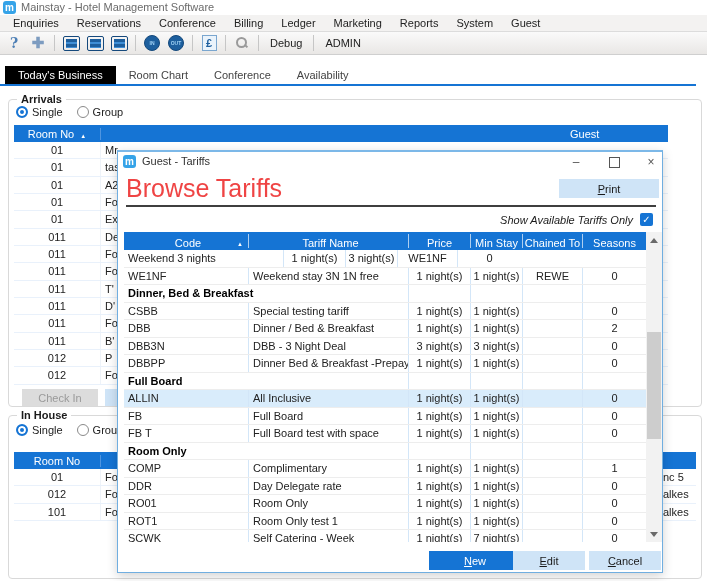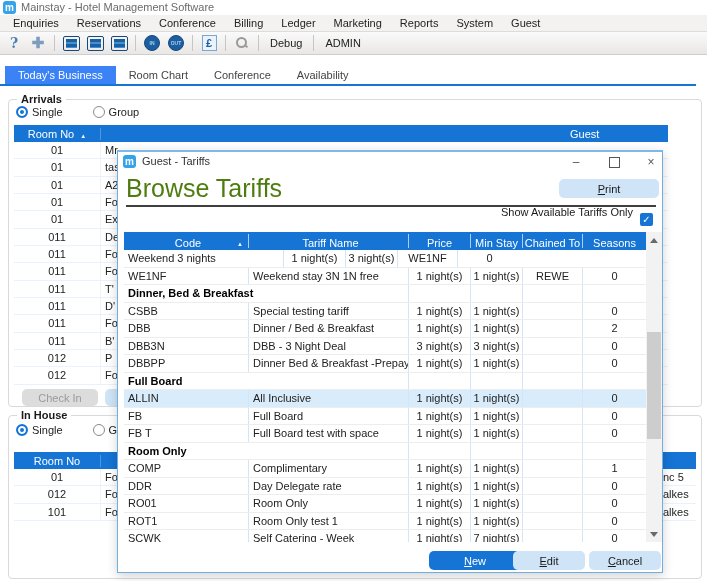--- a/index.html
+++ b/index.html
@@ -28,64 +28,64 @@
   .pound{width:15px;height:16px;border:1px solid #7aa6cf;background:#eaf3fb;color:#1d5f9e;font-weight:bold;
          font-size:11px;text-align:center;line-height:15px;box-sizing:border-box;}
   .mag{position:relative;width:14px;height:14px;}
   .mag::before{content:"";position:absolute;left:1px;top:1px;width:7px;height:7px;border:2px solid #9a9a9a;border-radius:50%;}
   .mag::after{content:"";position:absolute;left:9px;top:9px;width:4px;height:2px;background:#9a9a9a;transform:rotate(45deg);}
   .tlabel{padding:0 5px;color:#222;}
 
   
   #tabstrip{left:0;top:66px;width:707px;height:19px;display:flex;padding-left:5px;box-sizing:border-box;}
   .tab{height:19px;line-height:19px;padding:0 13px;color:#444;}
-  .tab.active{background:#3b82f6;color:#fff;}
+  .tab.active{background:#000000;color:#fff;}
   #tabline{left:0;top:84px;width:696px;height:2px;background:#1574d4;}
 
   
   .groupbox{border:1px solid #d9d9d9;border-radius:4px;background:transparent;}
   .legend{position:absolute;top:-7px;left:8px;background:#fff;padding:0 4px;font-weight:bold;color:#1a1a1a;}
-  .radiorow{position:absolute;display:flex;align-items:center;gap:30px;}
+  .radiorow{position:absolute;display:flex;align-items:center;gap:14px;}
   .radio{display:flex;align-items:center;gap:4px;}
   .rdot{width:12px;height:12px;border-radius:50%;box-sizing:border-box;}
   .rdot.on{background:#1574d4;border:2px solid #1574d4;box-shadow:inset 0 0 0 2px #fff;}
   .rdot.off{background:#fff;border:1px solid #8a8a8a;}
 
   
   .btable{position:absolute;}
   .bheader{height:17px;background:#1574d4;color:#fff;display:flex;align-items:center;position:relative;}
   .bh-room{width:86px;text-align:center;border-right:1px solid #4f95e0;}
   .bh-guest{position:absolute;left:556px;}
   .sortup{font-size:6px;margin-left:6px;}
   .arow{height:17.35px;display:flex;border-bottom:1px solid #e9f1fb;position:relative;box-sizing:border-box;}
   .acell.room{width:86px;text-align:center;border-right:1px solid #eef3f9;line-height:16px;}
   .acell.guest{padding-left:4px;line-height:16px;text-align:right;}
   .tail{position:absolute;left:649px;top:0;line-height:16px;}
 
-  .btn{display:flex;align-items:center;justify-content:center;border:none;box-sizing:border-box;border-radius:5px;}
+  .btn{display:flex;align-items:center;justify-content:center;border:none;box-sizing:border-box;border-radius:0;}
   .btn.disabled{background:#dcdcdc;color:#9a9a9a;}
   .btn.light{background:#cfe4f7;color:#1a1a1a;}
   .btn.primary{background:#1574d4;color:#fff;}
   .ak{display:block;width:100%;text-align:center;}
   .ak::first-letter{text-decoration:underline;}
 
   
   #dialog{left:117px;top:150px;width:546px;height:423px;background:#fff;border:1px solid #70aee0;
           border-top:2px solid #7cb8e8;box-sizing:border-box;z-index:10;box-shadow:0 3px 10px rgba(0,0,0,0.18);}
   #dlg-titlebar{left:0;top:0;width:100%;height:20px;}
   #dlg-logo{left:5px;top:3px;width:13px;height:13px;border-radius:3px;background:#35a3e8;color:#fff;
             font-weight:bold;font-size:10px;text-align:center;line-height:13px;}
   #dlg-title{left:24px;top:3px;color:#333;}
   .wctl{top:0;width:24px;height:20px;display:flex;align-items:center;justify-content:center;color:#555;font-size:12px;}
   #dlg-min{left:446px;} #dlg-max{left:484px;} #dlg-close{left:521px;}
   .maxbox{width:9px;height:9px;border:1px solid #555;display:block;}
-  #dlg-heading{left:8px;top:22px;font-size:25px;color:#4d7c0f;}
+  #dlg-heading{left:8px;top:22px;font-size:25px;color:#ef4444;}
   #dlg-rule{left:8px;top:53px;width:530px;height:2px;background:#3f3f3f;}
   #print-btn{left:441px;top:27px;width:100px;height:19px;}
-  #filter-label{top:54px;right:29px;color:#1a1a1a;}
+  #filter-label{top:62px;right:29px;color:#1a1a1a;font-style:italic;}
   #filter-check{top:61px;right:9px;width:13px;height:13px;background:#1574d4;border-radius:2px;color:#fff;
                 font-size:10px;line-height:13px;text-align:center;}
 
   #ttable{left:6px;top:80px;width:538px;height:310px;}
   #thead{height:18px;background:#1574d4;color:#fff;display:flex;align-items:center;width:522px;}
   .hc{text-align:center;border-right:1px solid rgba(255,255,255,0.65);box-sizing:border-box;height:14px;line-height:18px;position:relative;}
   #tbody{position:absolute;left:0;top:18px;width:522px;height:292px;overflow:hidden;background:#fff;}
   .trow{height:17.5px;display:flex;border-bottom:1px solid #ededed;box-sizing:border-box;background:#fff;}
   .trow.sel{background:#d9ecfb;}
   .tc{border-right:1px solid #d3e6f8;box-sizing:border-box;line-height:16px;overflow:hidden;white-space:nowrap;}

